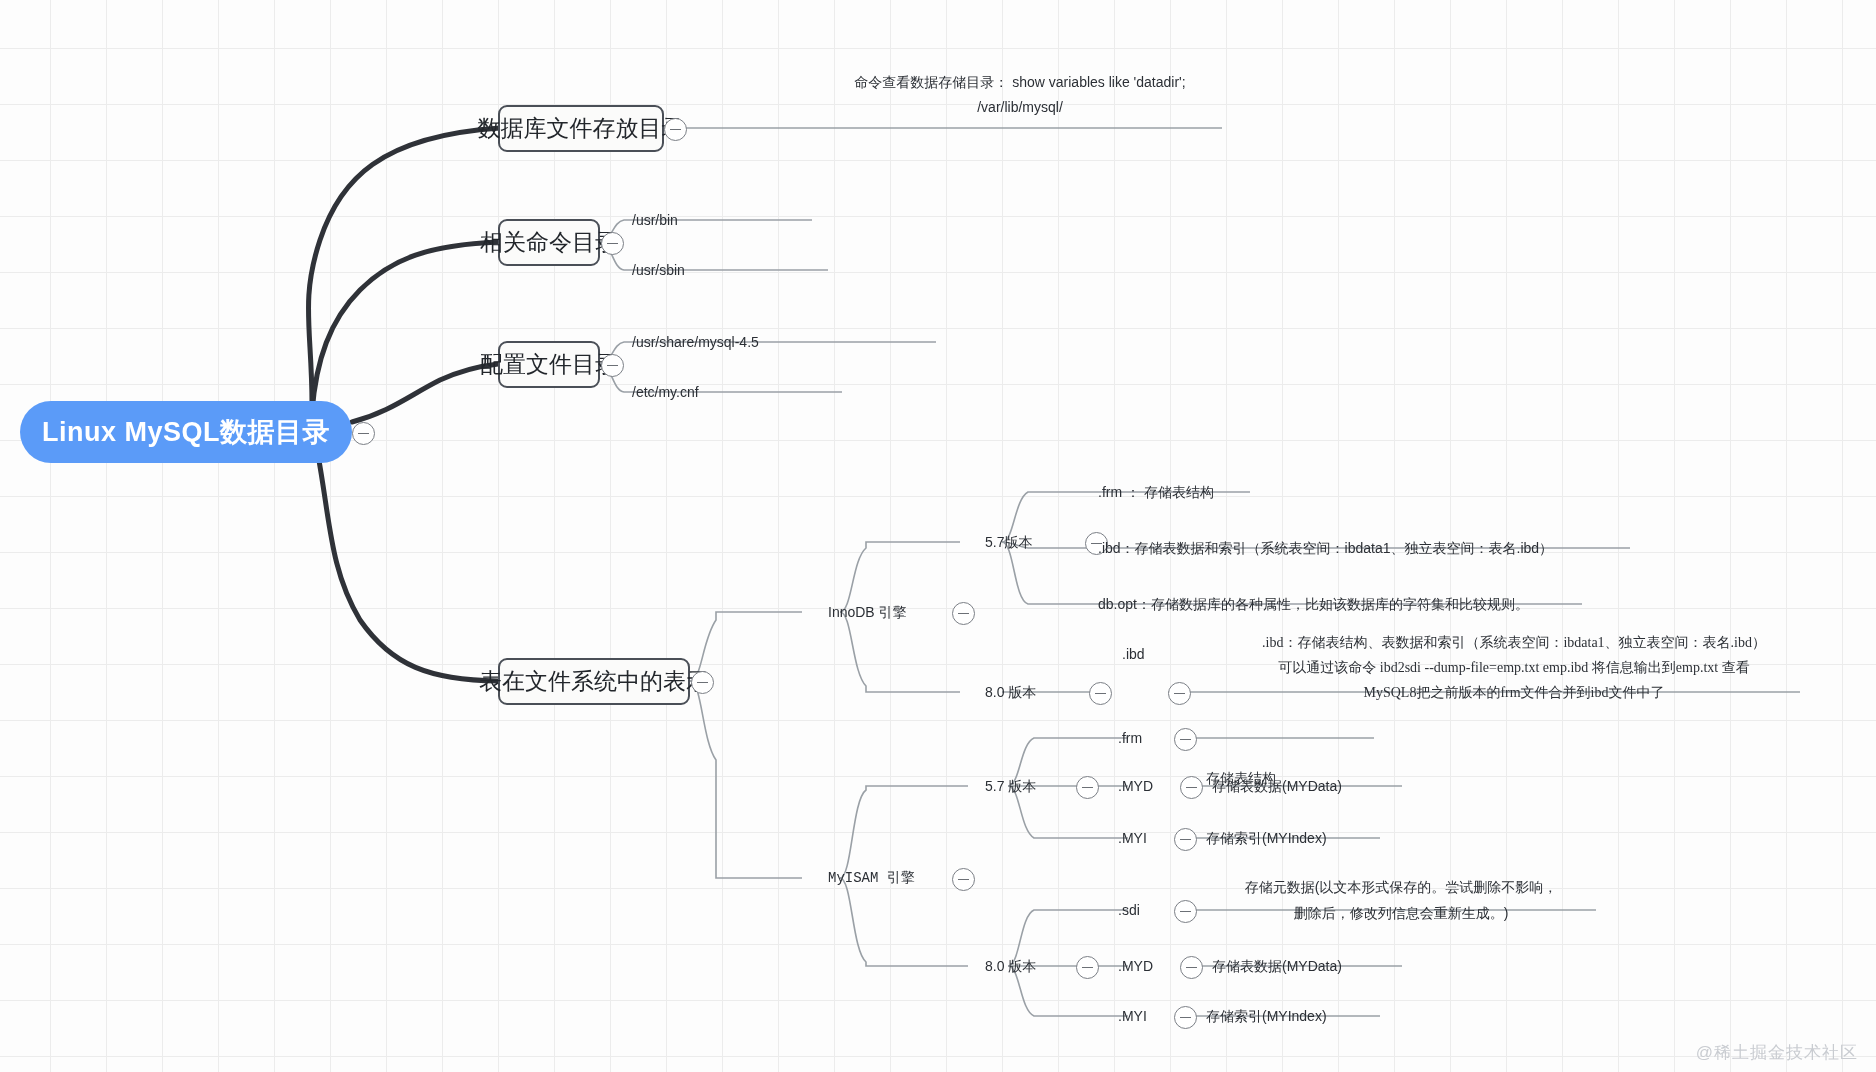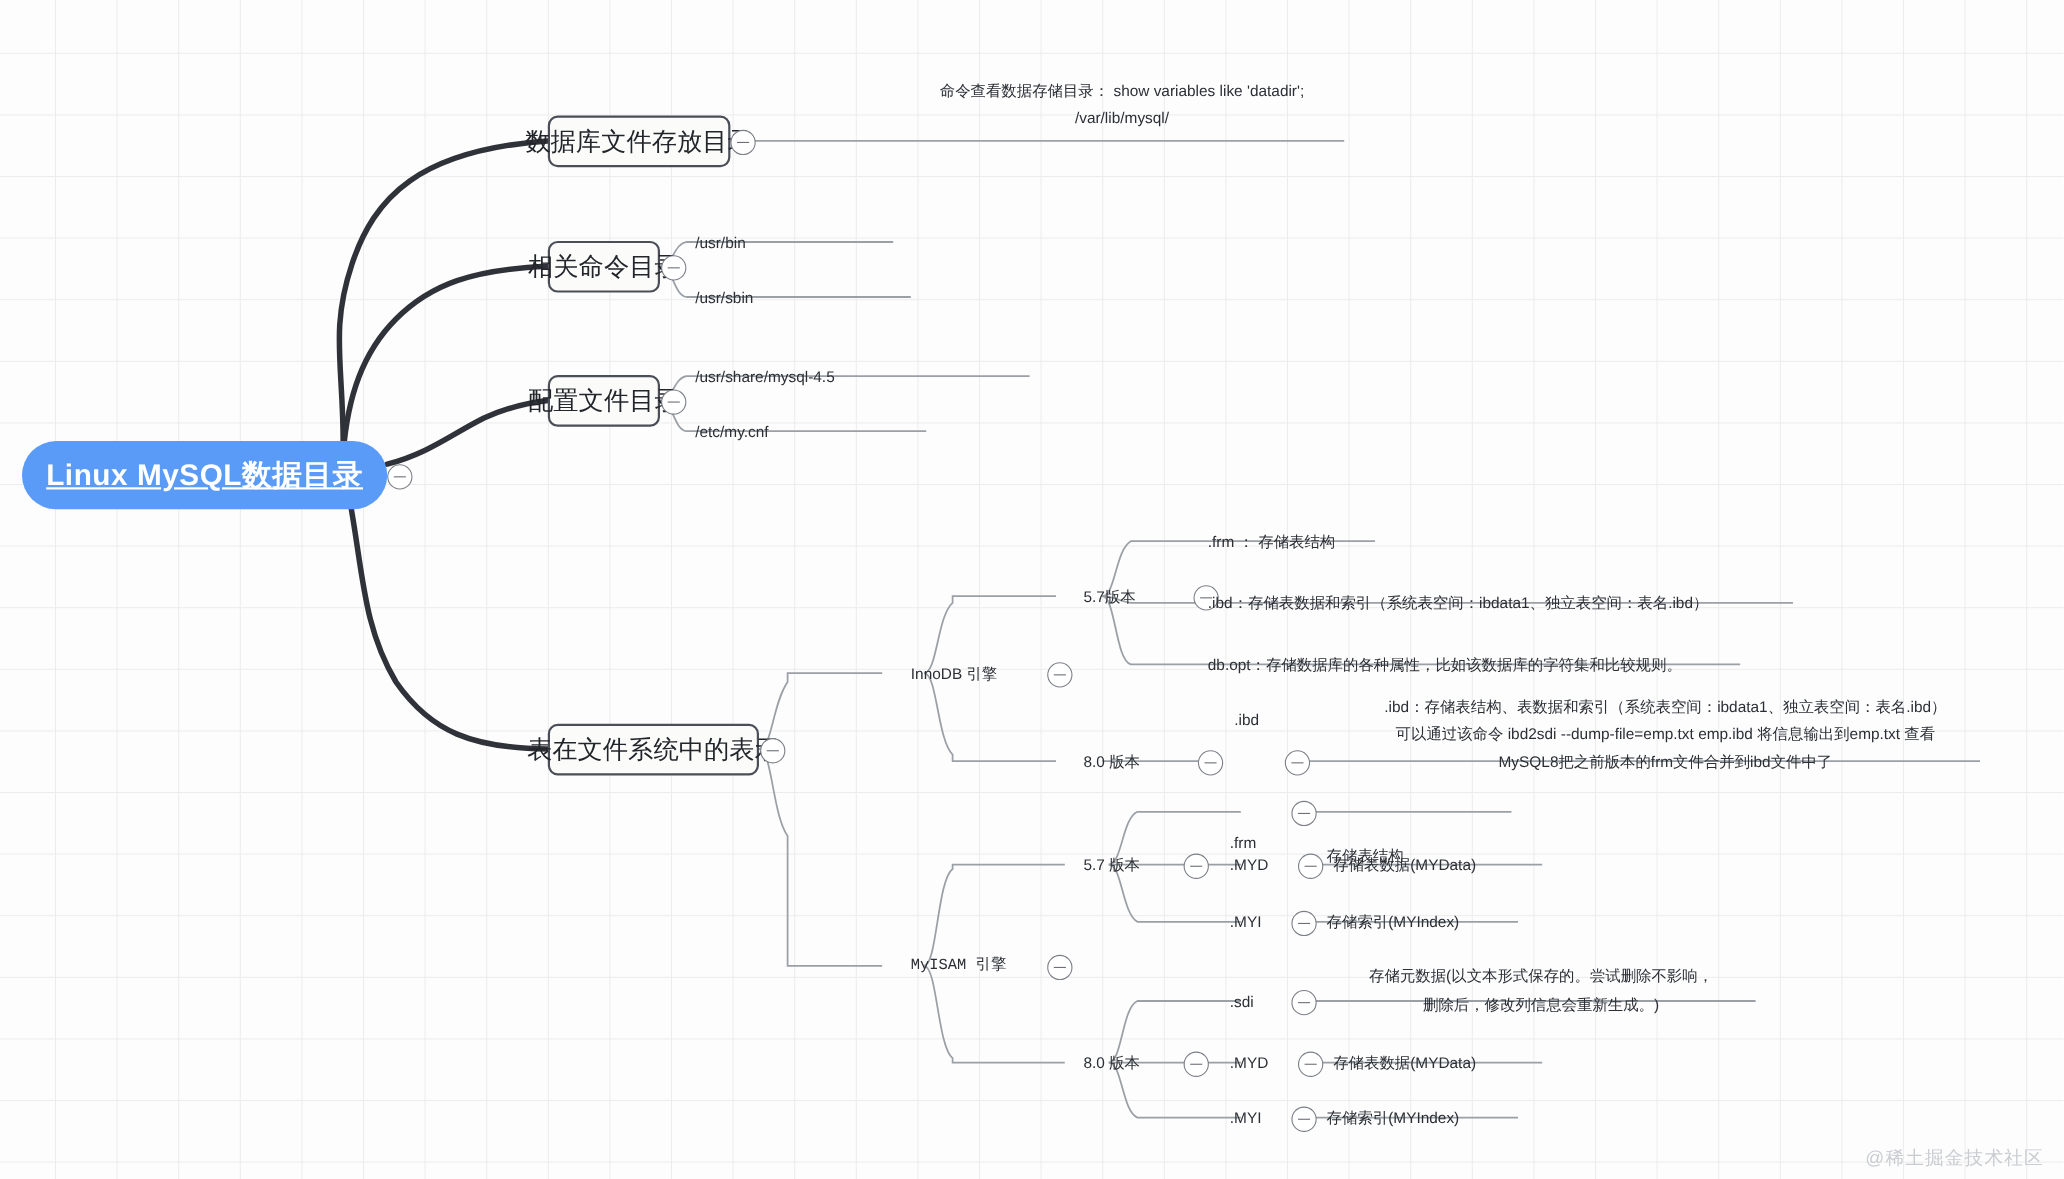--- a/index.html
+++ b/index.html
@@ -26,21 +26,20 @@
   
   .root{
     left:20px;top:401px;
     width:332px;height:62px;
     background:#5b9bf8;
     border-radius:31px;
     color:#ffffff;
     font-size:27px;font-weight:bold;
     display:flex;align-items:center;justify-content:center;
     letter-spacing:0.5px;
-    text-decoration:underline;
   }
 
   
   .boxnode{
     border:2px solid #4a4f57;
     border-radius:9px;
     background:#fbfbfa;
     color:#22262b;
     font-size:23px;
     display:flex;align-items:center;justify-content:center;
@@ -200,36 +199,36 @@
 
 <div class="node txt" style="left:985px;top:680px;">
   <span>8.0 版本</span>
 </div>
 <div class="toggle" style="left:1089px;top:682px;"></div>
 <div class="node txt" style="left:1122px;top:642px;">
   <span>.ibd</span>
 </div>
 <div class="toggle" style="left:1168px;top:682px;"></div>
 <div class="node txt ml" style="left:1190px;top:630px;width:648px;line-height:25px;text-align:center;">
-  <span style="white-space:pre-line;display:block;">.ibd：存储表结构、表数据和索引（系统表空间：ibdata1、独立表空间：表名.ibd）
+  <span style="white-space:pre-line;display:block;font-family:Liberation Serif, serif;">.ibd：存储表结构、表数据和索引（系统表空间：ibdata1、独立表空间：表名.ibd）
 可以通过该命令 ibd2sdi --dump-file=emp.txt emp.ibd 将信息输出到emp.txt 查看
 MySQL8把之前版本的frm文件合并到ibd文件中了</span>
 </div>
 
 <div class="node txt" style="left:828px;top:866px;font-family:Liberation Mono, monospace;">
   <span>MyISAM 引擎</span>
 </div>
 <div class="toggle" style="left:952px;top:868px;"></div>
 
 <div class="node txt" style="left:985px;top:774px;">
   <span>5.7 版本</span>
 </div>
 <div class="toggle" style="left:1076px;top:776px;"></div>
 
-<div class="node txt" style="left:1118px;top:726px;margin-top:28px;">
+<div class="node txt" style="left:1118px;top:726px;">
   <span>.frm</span>
 </div>
 <div class="toggle" style="left:1174px;top:728px;"></div>
 <div class="node txt" style="left:1206px;top:766px;">
   <span>存储表结构</span>
 </div>
 
 <div class="node txt" style="left:1118px;top:774px;">
   <span>.MYD</span>
 </div>

